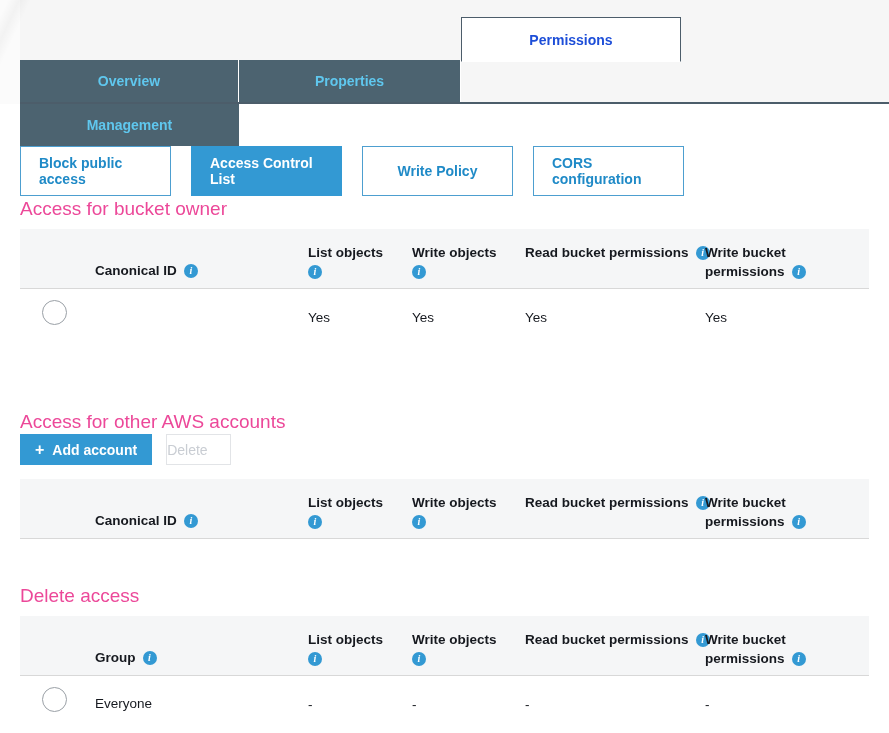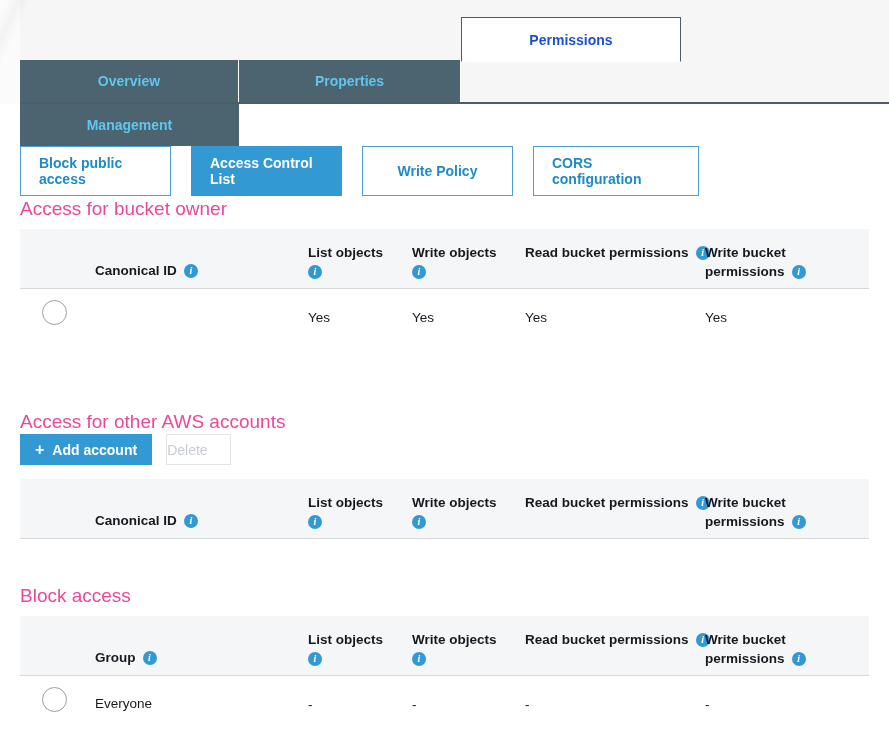--- a/index.html
+++ b/index.html
@@ -104,21 +104,21 @@
     user-select: none;
   }
   .subbtn.selected {
     background: #3399d3;
     color: #ffffff;
     border-color: #3399d3;
   }
   .sb-w1 { width: 151px; }
   .sb-w2 { width: 151px; }
   .sb-w3 { width: 151px; }
-  .sb-w4 { width: 166px; }
+  .sb-w4 { width: 151px; }
 
   
   .section-title {
     position: absolute;
     left: 20px;
     font-size: 19px;
     font-weight: normal;
     color: #ec4899;
     letter-spacing: 0px;
   }
@@ -352,21 +352,21 @@
     </div>
     <div class="th c-readb">
       <span class="label">Read bucket permissions</span><span class="info-icon">i</span>
     </div>
     <div class="th c-writeb">
       <span class="label">Write bucket permissions</span><span class="info-icon">i</span>
     </div>
   </div>
 </div>
 
-<div class="section-title" id="t-public">Block access</div>
+<div class="section-title" id="t-public">Delete access</div>
 
 <div class="acl-table" id="tbl-public">
   <div class="thead">
     <div class="th c-name left-group">
       <span class="label">Group</span><span class="info-icon">i</span>
     </div>
     <div class="th c-list">
       <span class="label">List objects</span><span class="info-icon below">i</span>
     </div>
     <div class="th c-write">

